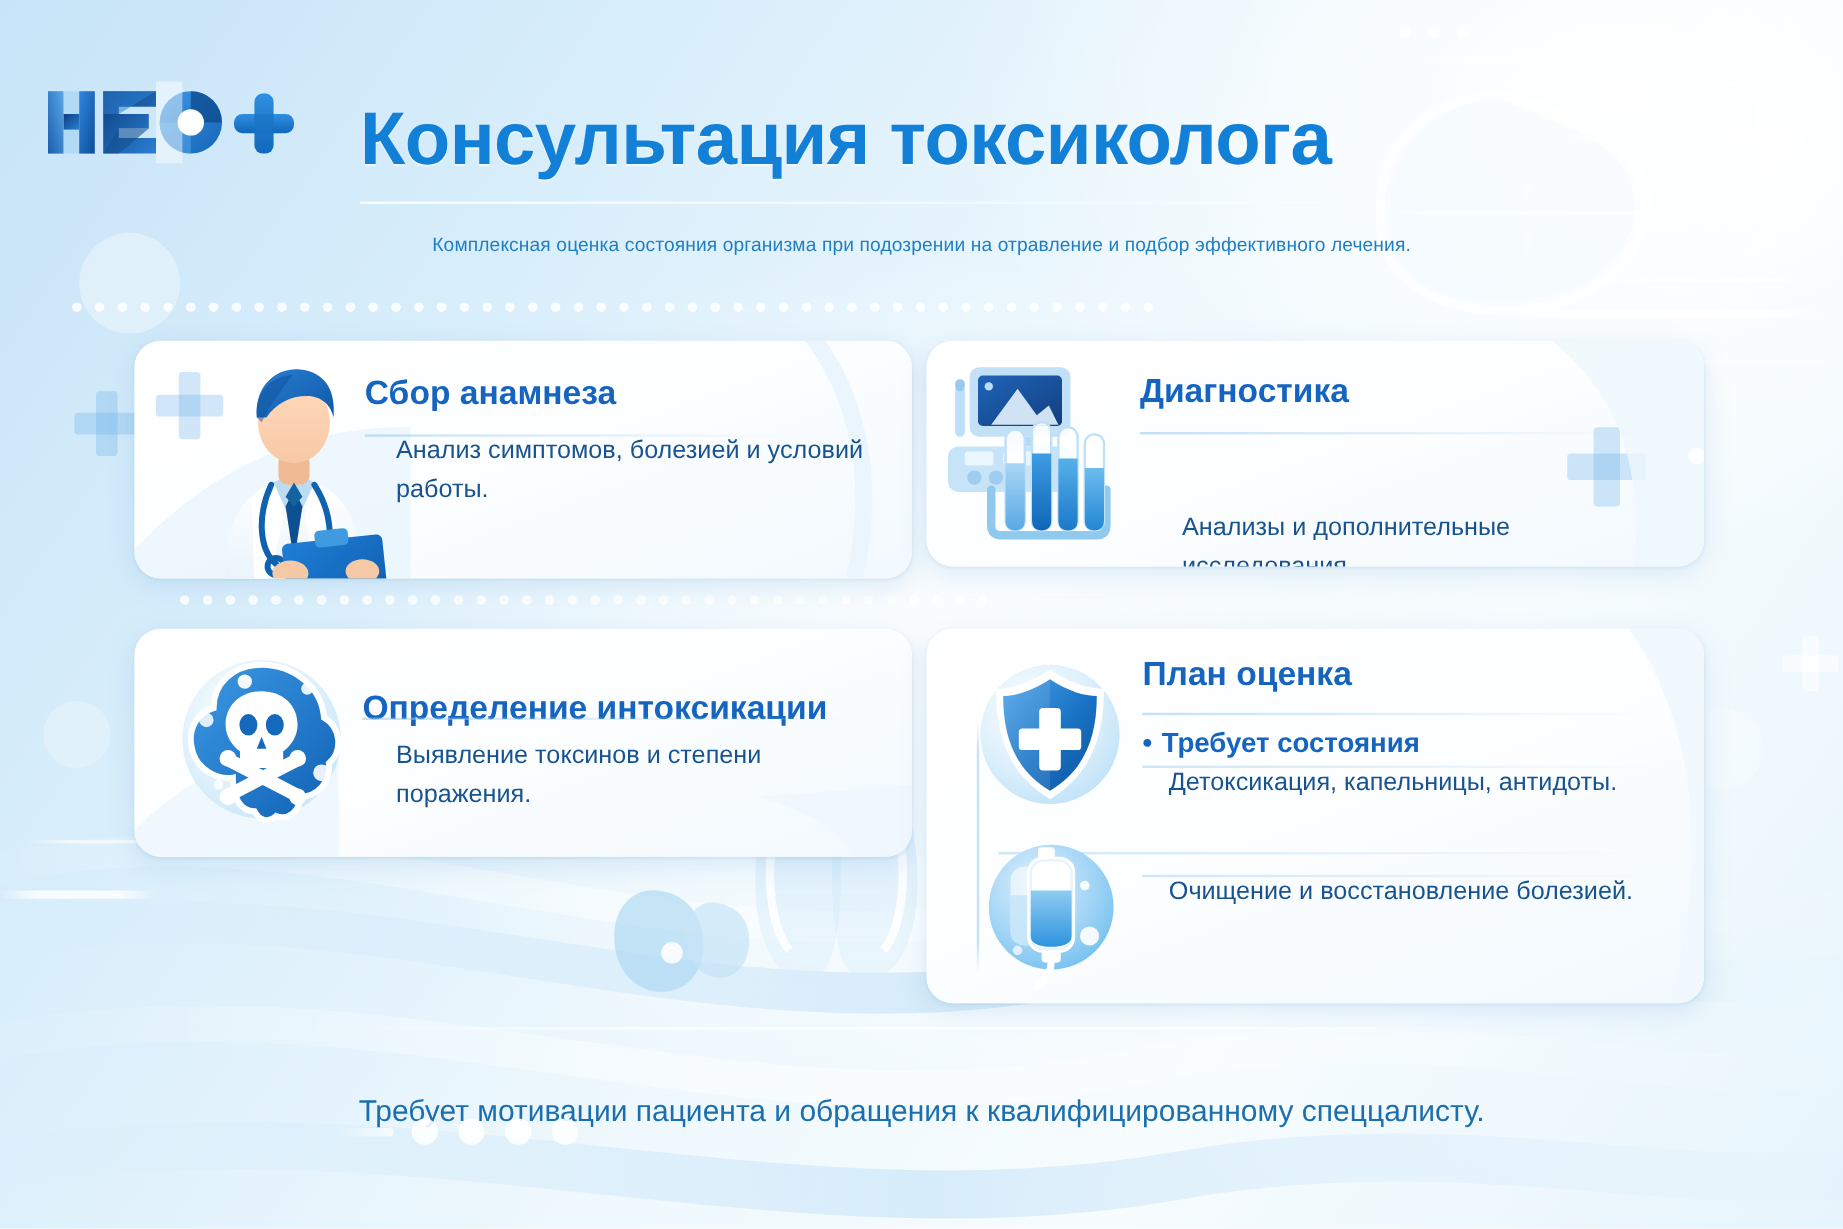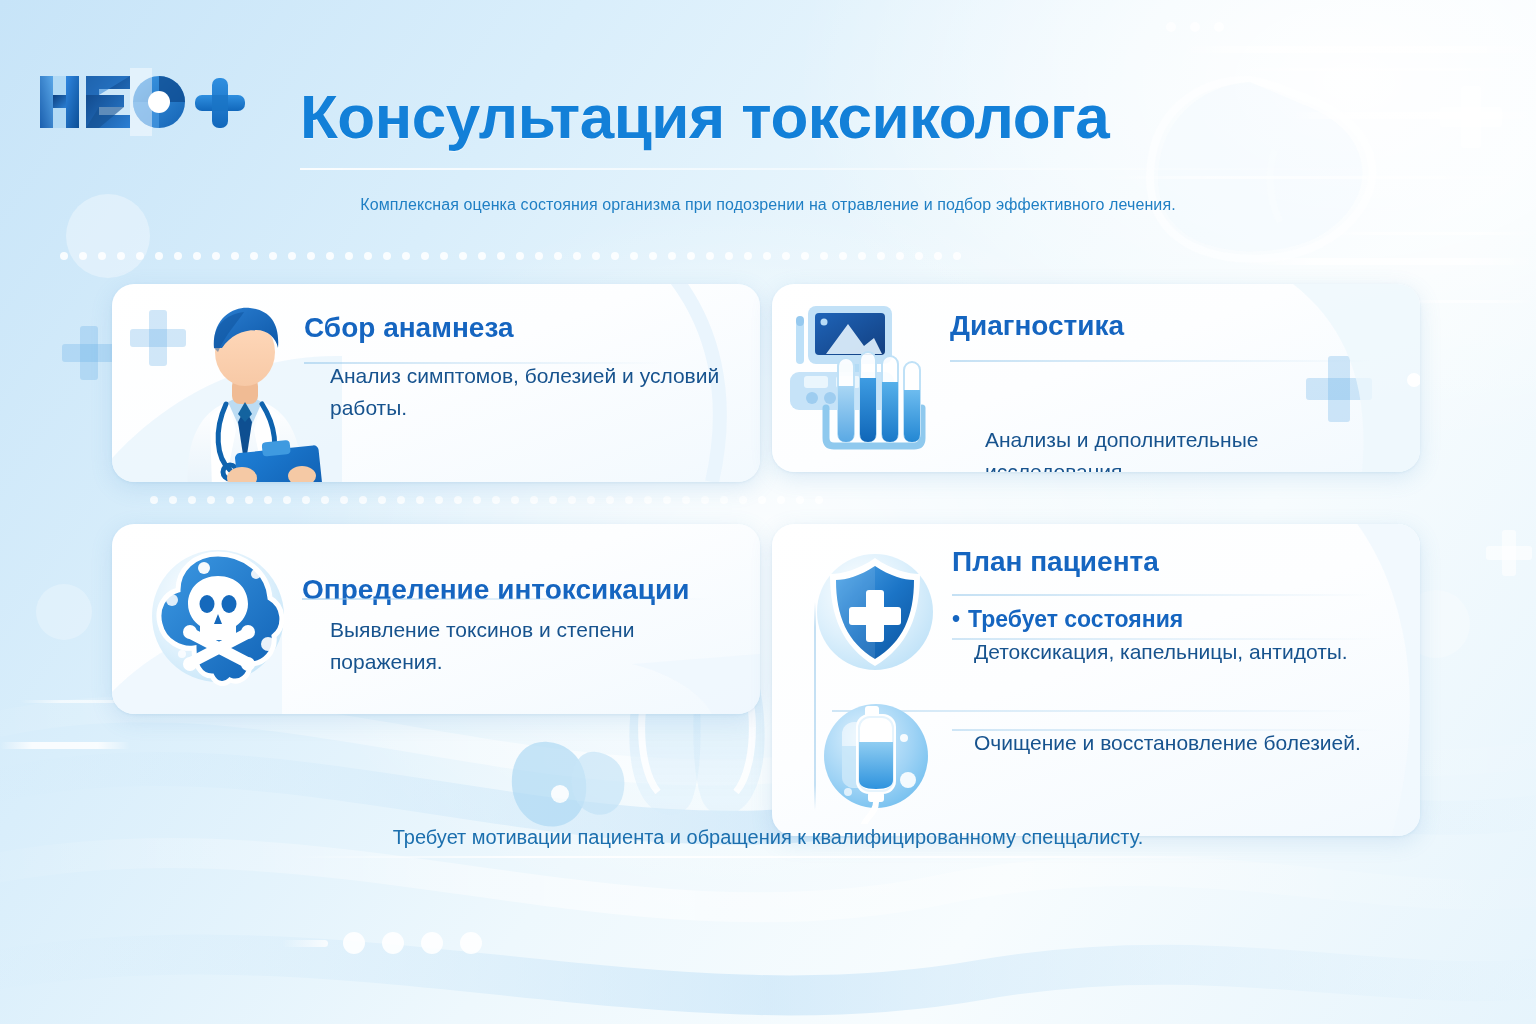--- a/index.html
+++ b/index.html
@@ -164,23 +164,23 @@
 
   #plan-acute   { left: 180px; top: 82px; }
   #plan-chronic { left: 180px; top: 200px; }
 
   
   .footer-rule {
     position: absolute; left: 290px; top: 856px; width: 956px; height: 2px;
     background: linear-gradient(90deg, rgba(255,255,255,0), rgba(255,255,255,.9) 25%, rgba(255,255,255,.9) 75%, rgba(255,255,255,0));
   }
   .footer-text {
-    position: absolute; left: 0; top: 826px; width: 100%;
+    position: absolute; left: 0; top: 912px; width: 100%;
     text-align: center;
-    font-size: 20px;
+    font-size: 25px;
     color: #1b6fae;
   }
 
   .footer-dots {
     position: absolute; left: 282px; top: 932px;
     display: flex; align-items: center; gap: 17px;
   }
   .footer-dots .d { width: 22px; height: 22px; border-radius: 50%; background: rgba(255,255,255,.88); }
   .footer-dots .tail {
     width: 46px; height: 7px; border-radius: 4px;
@@ -667,21 +667,21 @@
 
       <rect x="50" y="98" width="16" height="10" rx="3" fill="#ffffff"></rect>
       <path d="M58 108 C58 118, 50 122, 46 130" fill="none" stroke="#ffffff" stroke-width="6" stroke-linecap="round"></path>
 
       <circle cx="52" cy="38" r="5" fill="#ffffff" opacity="0.95"></circle>
       <circle cx="86" cy="44" r="4" fill="#ffffff" opacity="0.9"></circle>
       <circle cx="90" cy="86" r="8" fill="#ffffff" opacity="0.9"></circle>
       <circle cx="30" cy="98" r="4" fill="#ffffff" opacity="0.7"></circle>
     </svg>
 
-    <div class="card-title">План пациента</div>
+    <div class="card-title">План оценка</div>
     <div class="card-rule"></div>
 
     <div class="plan-item" id="plan-acute">
       <div class="bullet-label">
         <span class="bull">•</span><span>Требует состояния</span>
       </div>
       <div class="sub-rule"></div>
       <div class="bullet-desc">Детоксикация, капельницы, антидоты.</div>
     </div>
 

